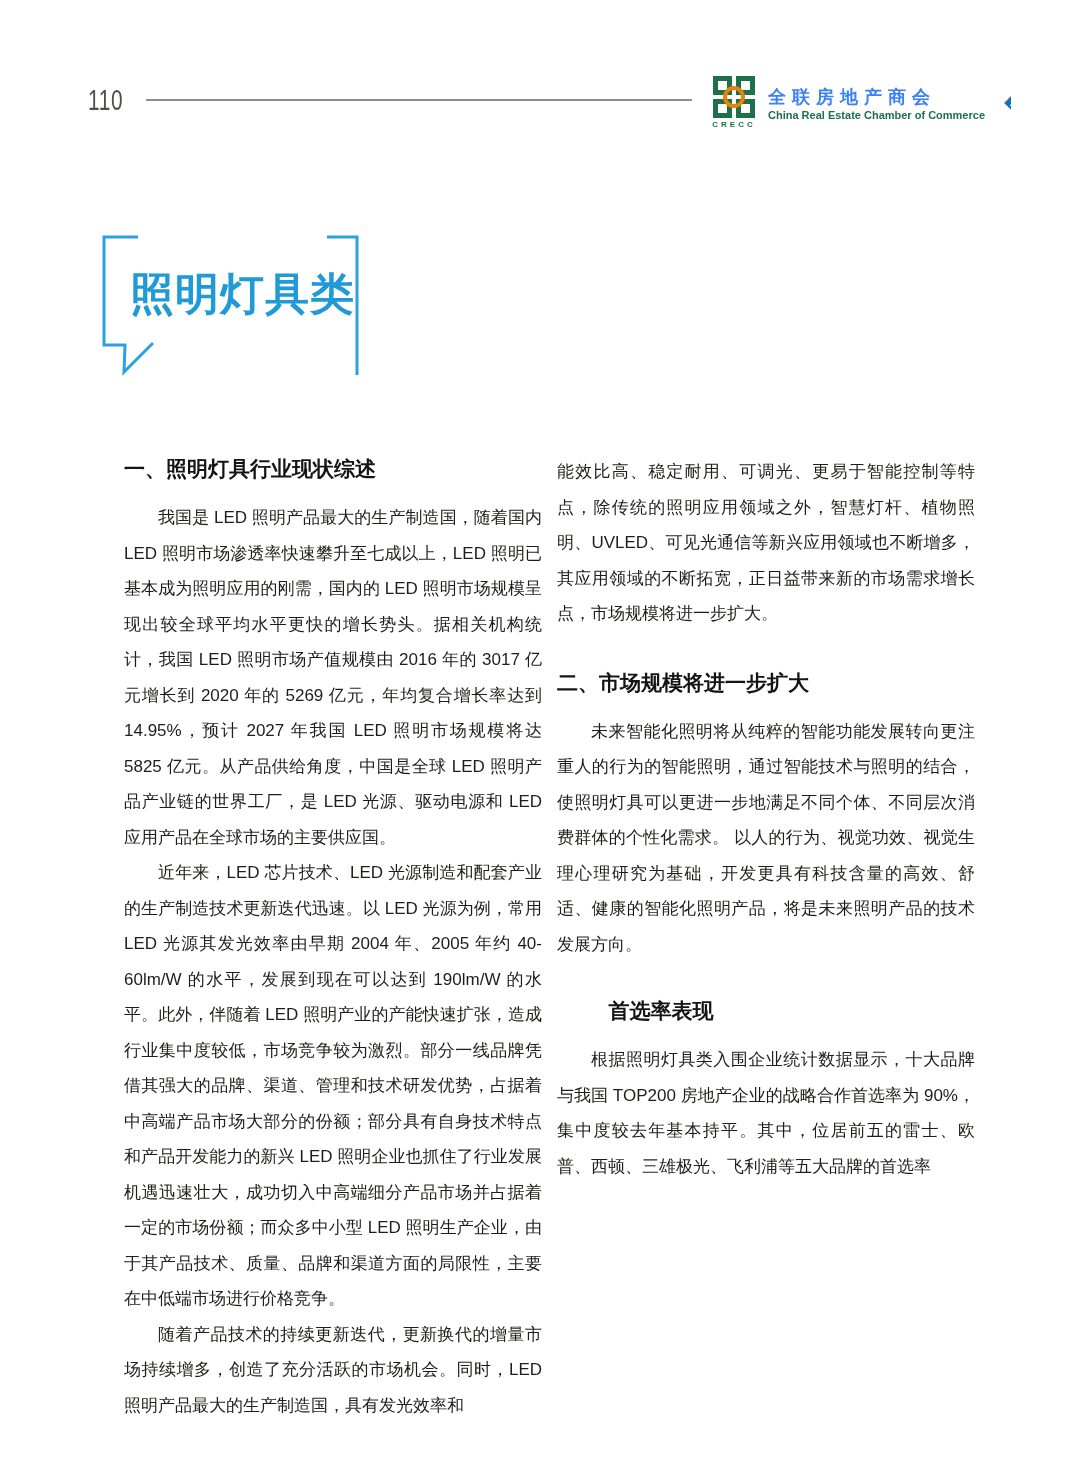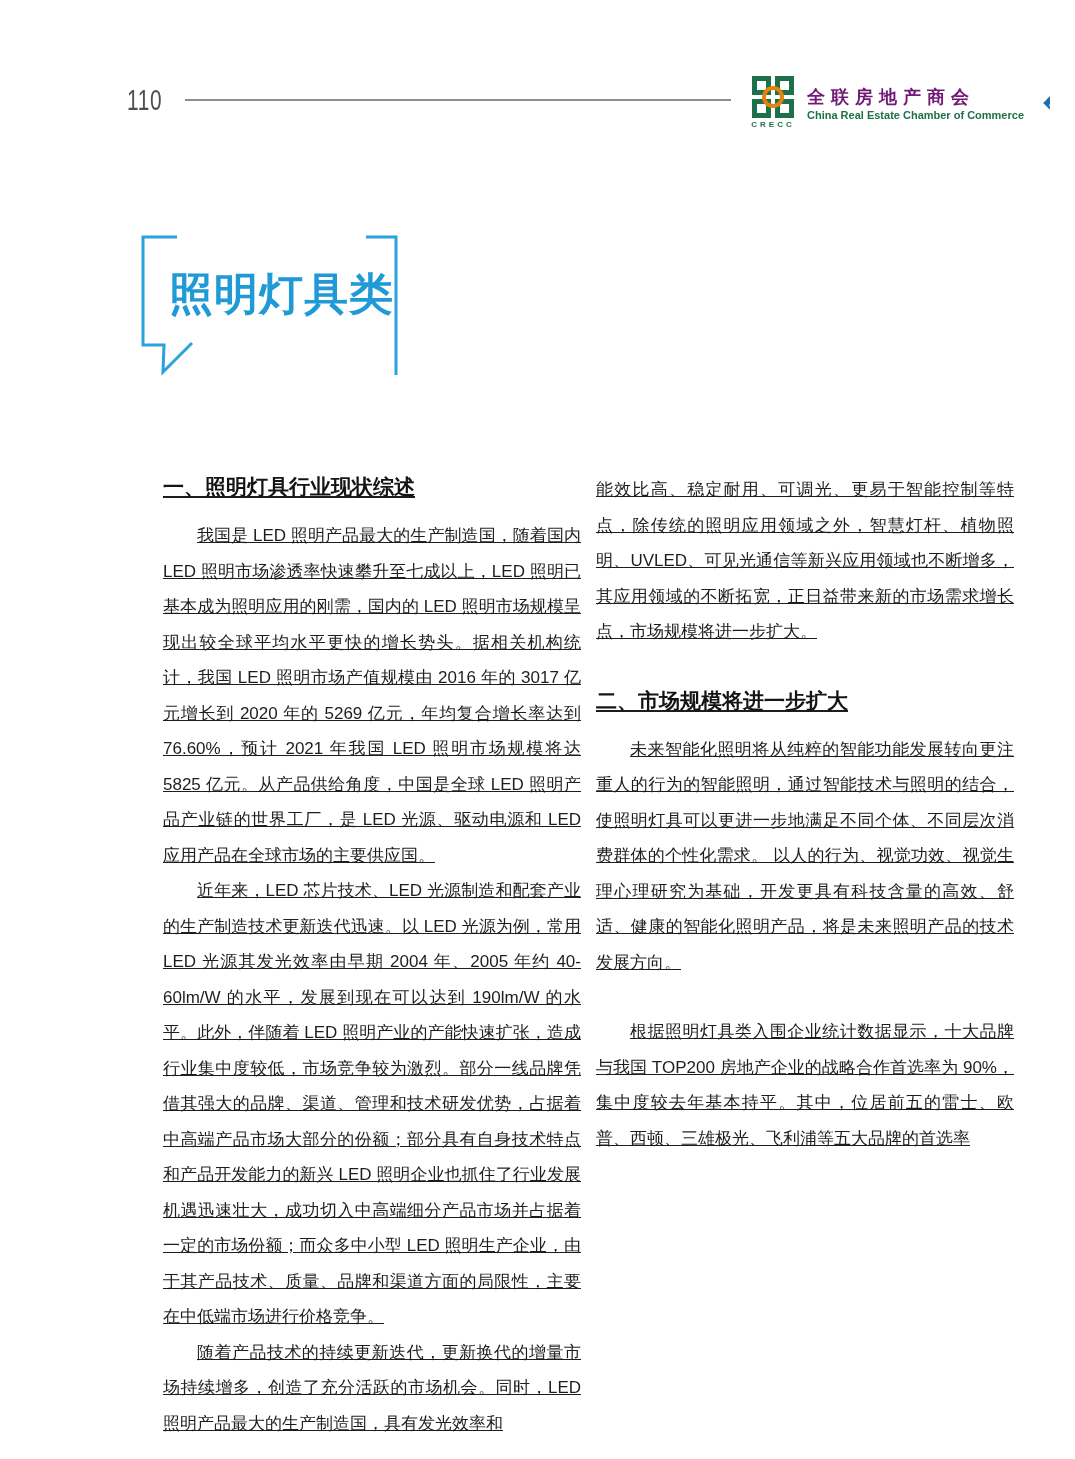--- a/index.html
+++ b/index.html
@@ -4,21 +4,20 @@
 <style>
   * { margin: 0; padding: 0; box-sizing: border-box; }
   html, body { background: #ffffff; }
   body { font-family: "Liberation Sans", sans-serif; }
   .page {
     position: relative;
     width: 1011px;
     height: 1459px;
     background: #ffffff;
     overflow: hidden;
-    margin-left: 39px;
   }
 
   
   .page-number {
     position: absolute;
     left: 88px; top: 84px;
     font-size: 29px;
     font-weight: 400;
     color: #514f4b;
     letter-spacing: 1px;
@@ -63,21 +62,21 @@
     font-size: 8px;
     font-weight: bold;
     letter-spacing: 3px;
     color: #1d7049;
   }
   .crecc-names { display: flex; flex-direction: column; }
   .crecc-cn {
     font-size: 18px;
     font-weight: bold;
     letter-spacing: 6px;
-    color: #701a75;
+    color: #3b82f6;
     white-space: nowrap;
   }
   .crecc-en {
     font-size: 11px;
     font-weight: bold;
     color: #1d7049;
     white-space: nowrap;
   }
   .lianzhu { display: flex; align-items: center; gap: 6px; }
   .lianzhu-names { display: flex; flex-direction: column; align-items: flex-start; }
@@ -106,27 +105,26 @@
     font-size: 44px;
     font-weight: bold;
     color: #1f9ad6;
     letter-spacing: 1px;
     white-space: nowrap;
   }
 
   
   .col {
     position: absolute;
-    top: 472px;
+    top: 454px;
     width: 418px;
     font-size: 17px;
     line-height: 35.5px;
     color: #1d1d1b;
     text-align: justify;
-    text-decoration: underline;
   }
   .col-left  { left: 124px; }
   .col-right { left: 557px; }
   .sec-heading {
     font-size: 21px;
     font-weight: bold;
     color: #141414;
     line-height: 30px;
     margin-bottom: 16px;
   }
@@ -179,29 +177,30 @@
   <div class="title-block">
     <svg class="title-frame" width="262" height="168" viewBox="0 0 262 168">
       <path d="M38,5 L4,5 L4,113 L25,113 L24,140 L53,111" fill="none" stroke="#2ba2dd" stroke-width="3"></path>
       <path d="M227,5 L257,5 L257,143" fill="none" stroke="#2ba2dd" stroke-width="3"></path>
     </svg>
     <div class="title-text">照明灯具类</div>
   </div>
 
   <div class="col col-left">
     <div class="sec-heading">一、照明灯具行业现状综述</div>
-    <p class="para">我国是 LED 照明产品最大的生产制造国，随着国内 LED 照明市场渗透率快速攀升至七成以上，LED 照明已基本成为照明应用的刚需，国内的 LED 照明市场规模呈现出较全球平均水平更快的增长势头。据相关机构统计，我国 LED 照明市场产值规模由 2016 年的 3017 亿元增长到 2020 年的 5269 亿元，年均复合增长率达到 76.60%，预计 2021 年我国 LED 照明市场规模将达 5825 亿元。从产品供给角度，中国是全球 LED 照明产品产业链的世界工厂，是 LED 光源、驱动电源和 LED 应用产品在全球市场的主要供应国。</p>
+    <p class="para">我国是 LED 照明产品最大的生产制造国，随着国内 LED 照明市场渗透率快速攀升至七成以上，LED 照明已基本成为照明应用的刚需，国内的 LED 照明市场规模呈现出较全球平均水平更快的增长势头。据相关机构统计，我国 LED 照明市场产值规模由 2016 年的 3017 亿元增长到 2020 年的 5269 亿元，年均复合增长率达到 14.95%，预计 2027 年我国 LED 照明市场规模将达 5825 亿元。从产品供给角度，中国是全球 LED 照明产品产业链的世界工厂，是 LED 光源、驱动电源和 LED 应用产品在全球市场的主要供应国。</p>
     <p class="para">近年来，LED 芯片技术、LED 光源制造和配套产业的生产制造技术更新迭代迅速。以 LED 光源为例，常用 LED 光源其发光效率由早期 2004 年、2005 年约 40-60lm/W 的水平，发展到现在可以达到 190lm/W 的水平。此外，伴随着 LED 照明产业的产能快速扩张，造成行业集中度较低，市场竞争较为激烈。部分一线品牌凭借其强大的品牌、渠道、管理和技术研发优势，占据着中高端产品市场大部分的份额；部分具有自身技术特点和产品开发能力的新兴 LED 照明企业也抓住了行业发展机遇迅速壮大，成功切入中高端细分产品市场并占据着一定的市场份额；而众多中小型 LED 照明生产企业，由于其产品技术、质量、品牌和渠道方面的局限性，主要在中低端市场进行价格竞争。</p>
     <p class="para">随着产品技术的持续更新迭代，更新换代的增量市场持续增多，创造了充分活跃的市场机会。同时，LED 照明产品最大的生产制造国，具有发光效率和</p>
   </div>
 
   <div class="col col-right">
     <p class="para para-cont">能效比高、稳定耐用、可调光、更易于智能控制等特点，除传统的照明应用领域之外，智慧灯杆、植物照明、UVLED、可见光通信等新兴应用领域也不断增多，其应用领域的不断拓宽，正日益带来新的市场需求增长点，市场规模将进一步扩大。</p>
 
     <div class="sec-heading sec-heading-2">二、市场规模将进一步扩大</div>
     <p class="para">未来智能化照明将从纯粹的智能功能发展转向更注重人的行为的智能照明，通过智能技术与照明的结合，使照明灯具可以更进一步地满足不同个体、不同层次消费群体的个性化需求。 以人的行为、视觉功效、视觉生理心理研究为基础，开发更具有科技含量的高效、舒适、健康的智能化照明产品，将是未来照明产品的技术发展方向。</p>
 
     <div class="sec-heading sec-heading-3">
+      <div class="h-line2">首选率表现</div>
     </div>
     <p class="para">根据照明灯具类入围企业统计数据显示，十大品牌与我国 TOP200 房地产企业的战略合作首选率为 90%，集中度较去年基本持平。其中，位居前五的雷士、欧普、西顿、三雄极光、飞利浦等五大品牌的首选率</p>
   </div>
 
 </div>
 
 </body></html>

